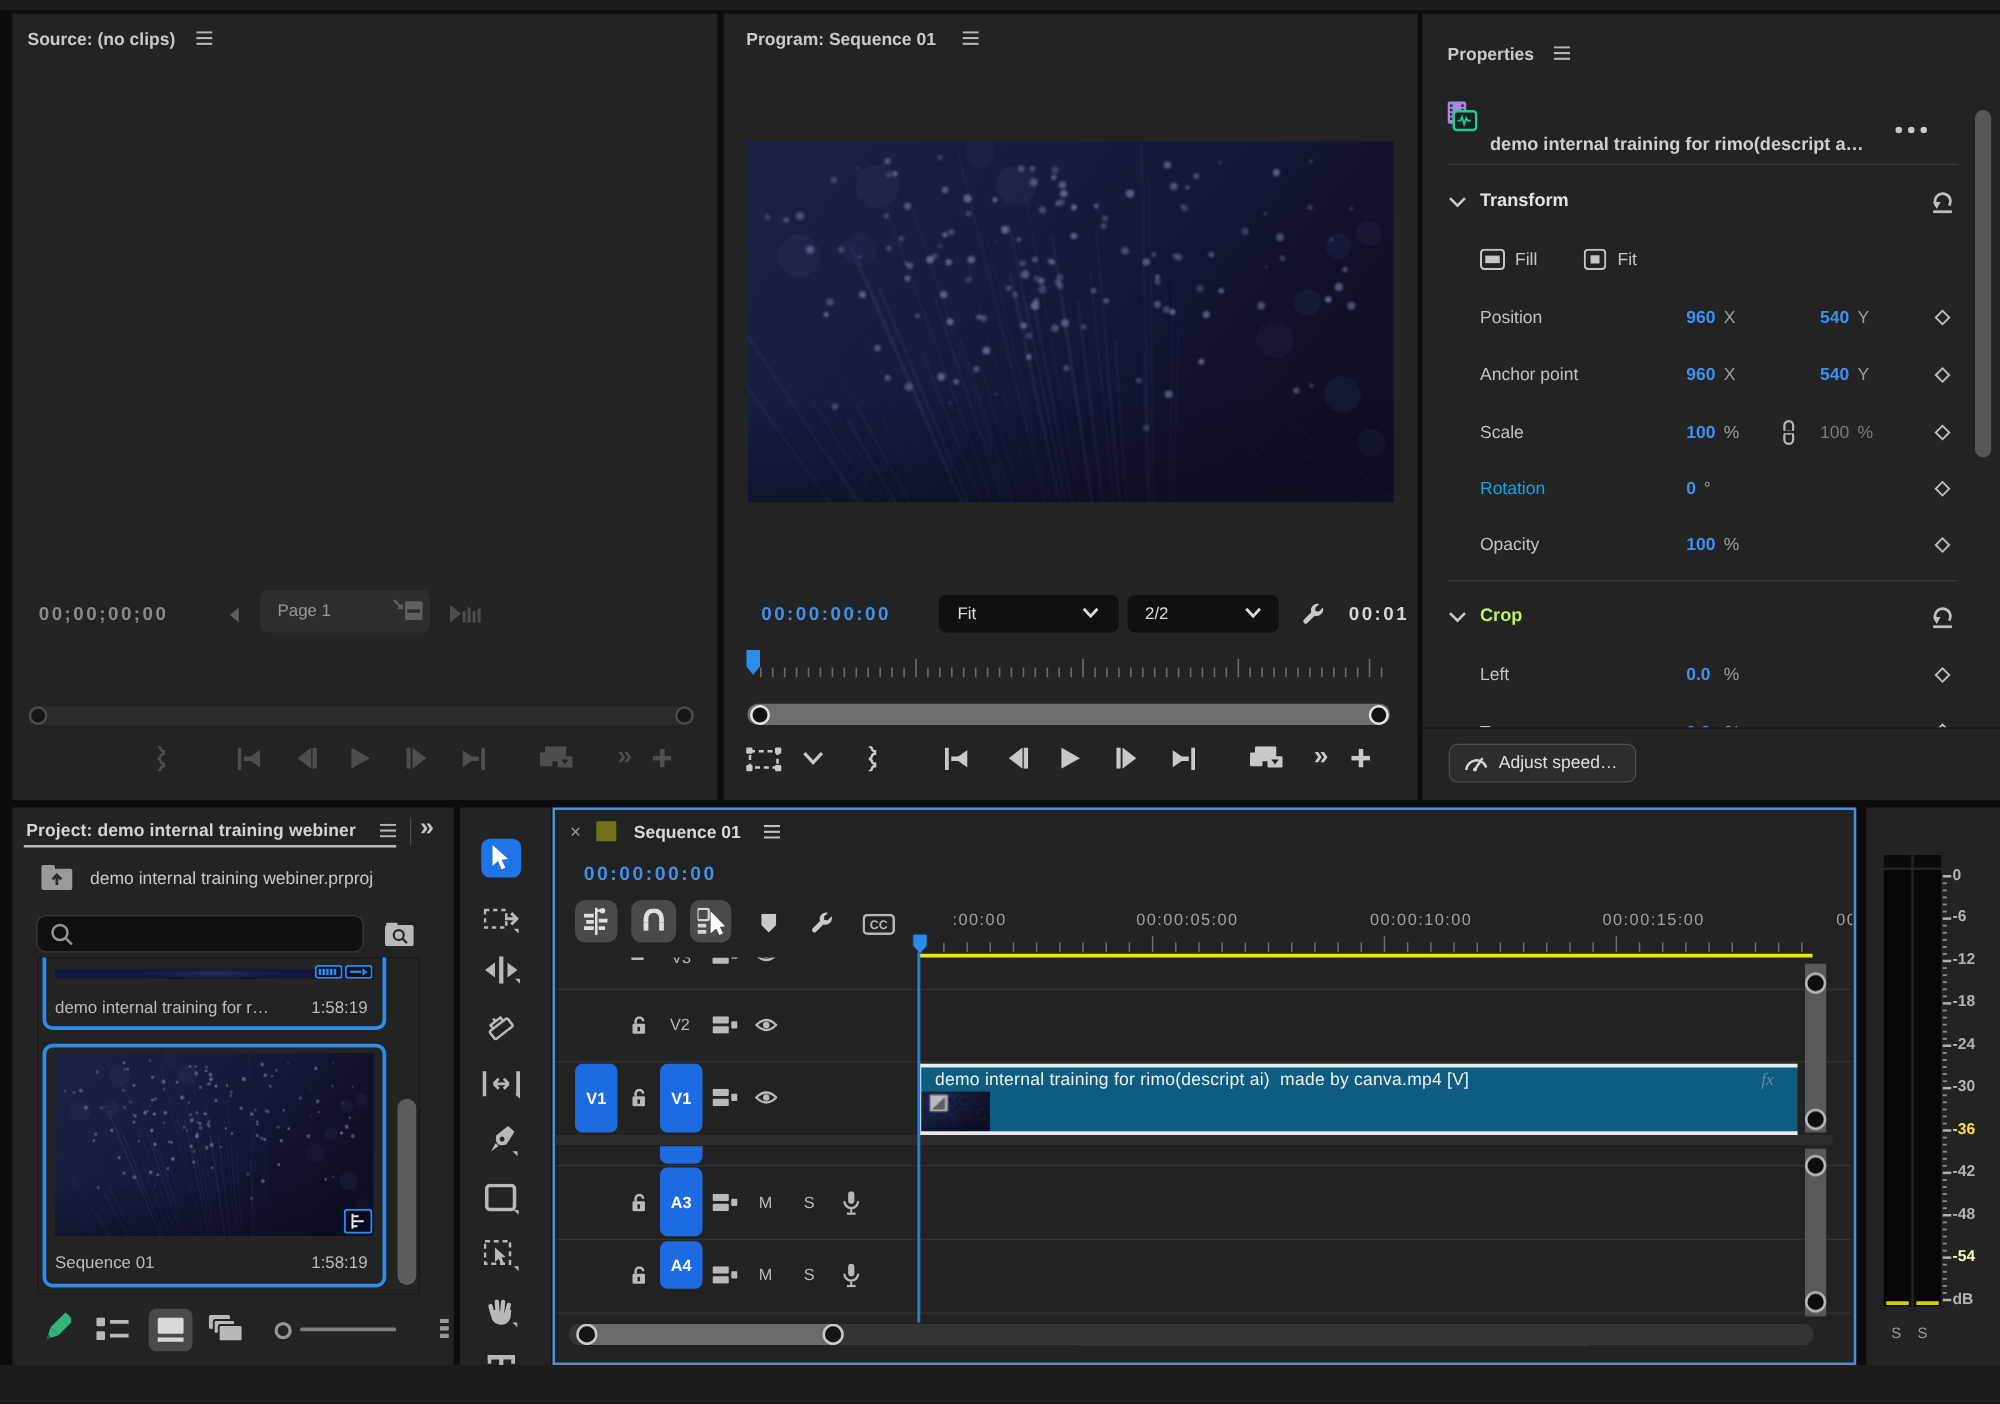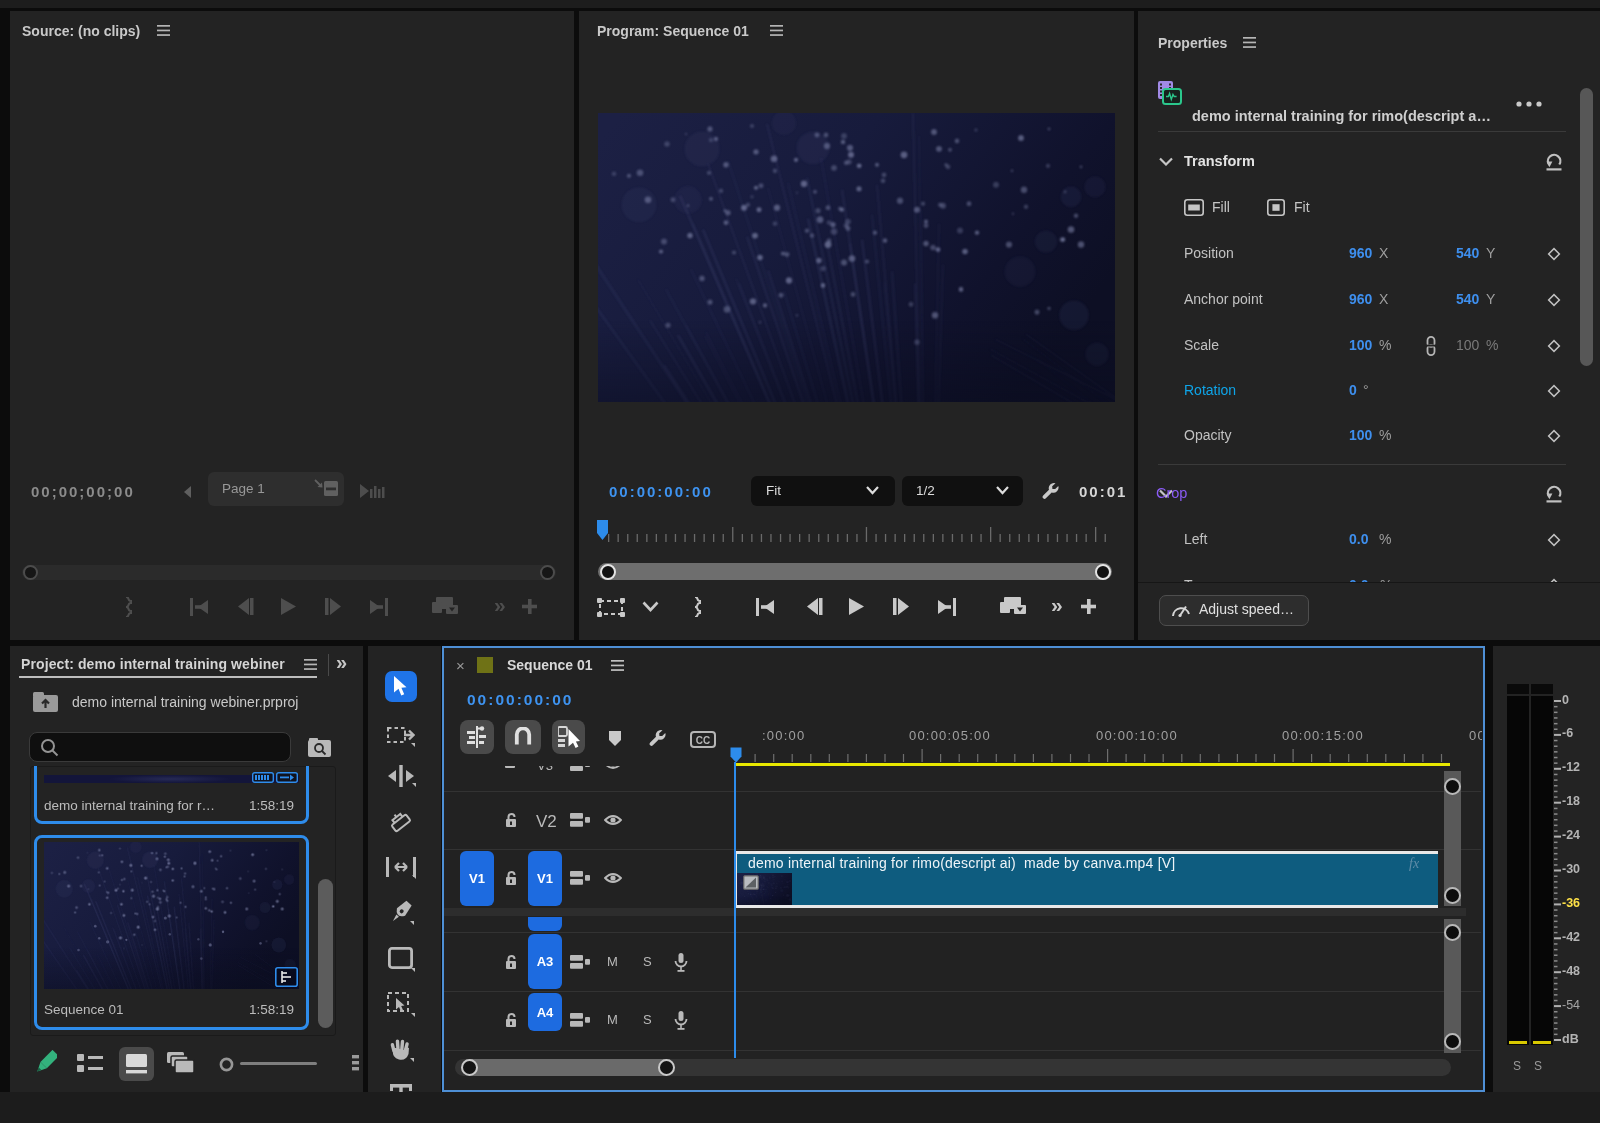--- a/index.html
+++ b/index.html
@@ -328,21 +328,21 @@
 <div style="position:absolute;left:598px;top:113px;width:517px;height:289px;overflow:hidden"><svg width="517" height="289" viewBox="0 0 517 290" preserveAspectRatio="none">
         <use href="#fiber"></use>
       </svg></div>
 <div style="position:absolute;left:609px;top:483px;white-space:nowrap;color:#3e93f0;font-size:15px;font-weight:bold;letter-spacing:2.0px">00:00:00:00</div>
 <div style="position:absolute;left:751px;top:476px;width:144px;height:30px;background:#101010;border-radius:6px"></div>
 <div style="position:absolute;left:766px;top:483px;white-space:nowrap;color:#dcdcdc;font-size:13.5px">Fit</div>
 <svg style="position:absolute;left:866px;top:486px;" width="13" height="9" viewBox="0 0 13 9">
       <path d="M1 1 L6.5 7 L12 1" stroke="#dcdcdc" stroke-width="2.2" fill="none"></path>
     </svg>
 <div style="position:absolute;left:902px;top:476px;width:121px;height:30px;background:#101010;border-radius:6px"></div>
-<div style="position:absolute;left:916px;top:483px;white-space:nowrap;color:#dcdcdc;font-size:13.5px">1/2</div>
+<div style="position:absolute;left:916px;top:483px;white-space:nowrap;color:#dcdcdc;font-size:13.5px">2/2</div>
 <svg style="position:absolute;left:996px;top:486px;" width="13" height="9" viewBox="0 0 13 9">
       <path d="M1 1 L6.5 7 L12 1" stroke="#dcdcdc" stroke-width="2.2" fill="none"></path>
     </svg>
 <svg style="position:absolute;left:1042px;top:481px;" width="19" height="19" viewBox="0 0 19 19">
       <path d="M13.5 2.2 A5.2 5.2 0 0 0 7.0 8.8 L1.2 14.6 A1.9 1.9 0 0 0 3.9 17.3 L9.7 11.5 A5.2 5.2 0 0 0 16.3 5 L13.2 8.1 L10.4 7.9 L10.2 5.2 Z" fill="#c9c9c9"></path>
     </svg>
 <div style="position:absolute;left:1079px;top:483px;width:46px;height:20px;overflow:hidden"><span style="color:#d6d6d6;font-size:15px;font-weight:bold;letter-spacing:2.0px;white-space:nowrap">00:01:5</span></div>
 <svg style="position:absolute;left:608px;top:522px;" width="510" height="20" viewBox="0 0 510 20">
       <rect x="0.0" y="12" width="1.3" height="8" fill="#6a6a6a"></rect>
       <rect x="9.5" y="12" width="1.3" height="8" fill="#6a6a6a"></rect>
@@ -554,21 +554,21 @@
 <div style="position:absolute;left:1184px;top:427px;white-space:nowrap;font-size:14px;color:#c2c2c2">Opacity</div>
     <div style="position:absolute;left:1349px;top:427px;white-space:nowrap;font-size:14px;color:#3e8fee;font-weight:bold">100</div>
     <div style="position:absolute;left:1379px;top:427px;white-space:nowrap;font-size:14px;color:#9e9e9e">%</div>
     <svg style="position:absolute;left:1546px;top:428px;" width="16" height="16" viewBox="0 0 16 16">
       <rect x="4.2" y="4.2" width="7.6" height="7.6" stroke="#c0c0c0" stroke-width="1.5" fill="none" transform="rotate(45 8 8)"></rect>
     </svg>
 <div style="position:absolute;left:1158px;top:464px;width:408px;height:1px;background:#3a3a3a"></div>
 <svg style="position:absolute;left:1159px;top:489px;" width="14" height="9" viewBox="0 0 14 9">
       <path d="M1 1.5 L7 7.5 L13 1.5" stroke="#c6c6c6" stroke-width="2.2" fill="none"></path>
     </svg>
-<div style="position:absolute;left:1156px;top:485px;white-space:nowrap;font-size:14.5px;color:#8b5cf6;font-weight:normal">Crop</div>
+<div style="position:absolute;left:1184px;top:485px;white-space:nowrap;font-size:14.5px;color:#bef264;font-weight:bold">Crop</div>
 <svg style="position:absolute;left:1543px;top:485px;" width="22" height="18" viewBox="0 0 22 18">
       <path d="M16.3 11.5 A6.2 6.2 0 1 0 6.2 11.8" stroke="#c0c0c0" stroke-width="2.2" fill="none"></path>
       <path d="M3.4 8.6 L9.4 8.6 L6.4 14.2 Z" fill="#c0c0c0"></path>
       <rect x="3.5" y="15.3" width="15" height="2.2" fill="#c0c0c0"></rect>
     </svg>
 <div style="position:absolute;left:1184px;top:531px;white-space:nowrap;font-size:14px;color:#c2c2c2">Left</div>
     <div style="position:absolute;left:1349px;top:531px;white-space:nowrap;font-size:14px;color:#3e8fee;font-weight:bold">0.0</div>
     <div style="position:absolute;left:1379px;top:531px;white-space:nowrap;font-size:14px;color:#9e9e9e">%</div>
     <svg style="position:absolute;left:1546px;top:532px;" width="16" height="16" viewBox="0 0 16 16">
       <rect x="4.2" y="4.2" width="7.6" height="7.6" stroke="#c0c0c0" stroke-width="1.5" fill="none" transform="rotate(45 8 8)"></rect>
@@ -877,21 +877,21 @@
         </g>
         <path d="M161 7 Q169 -1 177 7 Q169 15 161 7 Z" stroke="#b9b9b9" stroke-width="1.8" fill="none"></path>
         <circle cx="169" cy="7" r="2.6" fill="#b9b9b9"></circle>
       </svg>
 </div>
 <svg style="position:absolute;left:505px;top:813px;" width="14" height="15" viewBox="0 0 14 15">
       <rect x="1" y="6" width="10" height="8" rx="1" fill="#b9b9b9"></rect>
       <path d="M3.5 6 V4 a3 3 0 0 1 6 0" stroke="#b9b9b9" stroke-width="2" fill="none"></path>
       <rect x="5" y="8.5" width="2" height="3.5" fill="#222"></rect>
     </svg>
-<div style="position:absolute;left:536px;top:812px;white-space:nowrap;font-size:17px;color:#b9b9b9">V2</div>
+<div style="position:absolute;left:536px;top:812px;white-space:nowrap;font-size:13px;color:#b9b9b9">V2</div>
 <svg style="position:absolute;left:570px;top:813px;" width="20" height="14" viewBox="0 0 20 14">
       <g fill="#b9b9b9">
         <rect x="0" y="0" width="13" height="5.7" rx="1"></rect>
         <rect x="0" y="8" width="13" height="5.7" rx="1"></rect>
         <rect x="15" y="4" width="5" height="5.7" rx="1"></rect>
       </g>
     </svg>
 <svg style="position:absolute;left:604px;top:814px;" width="18" height="12" viewBox="0 0 18 12">
       <path d="M1 6 Q9 -2 17 6 Q9 14 1 6 Z" stroke="#b9b9b9" stroke-width="1.8" fill="none"></path>
       <circle cx="9" cy="6" r="2.6" fill="#b9b9b9"></circle>
@@ -990,21 +990,21 @@
 <div style="position:absolute;left:1533px;top:1041px;width:18px;height:3px;background:#d8c800"></div>
 <div style="position:absolute;left:1562px;top:693px;white-space:nowrap;font-size:12.5px;color:#b4b4b4;font-weight:bold">0</div>
 <div style="position:absolute;left:1562px;top:726px;white-space:nowrap;font-size:12.5px;color:#b4b4b4;font-weight:bold">-6</div>
 <div style="position:absolute;left:1562px;top:760px;white-space:nowrap;font-size:12.5px;color:#b4b4b4;font-weight:bold">-12</div>
 <div style="position:absolute;left:1562px;top:794px;white-space:nowrap;font-size:12.5px;color:#b4b4b4;font-weight:bold">-18</div>
 <div style="position:absolute;left:1562px;top:828px;white-space:nowrap;font-size:12.5px;color:#b4b4b4;font-weight:bold">-24</div>
 <div style="position:absolute;left:1562px;top:862px;white-space:nowrap;font-size:12.5px;color:#b4b4b4;font-weight:bold">-30</div>
 <div style="position:absolute;left:1562px;top:896px;white-space:nowrap;font-size:12.5px;color:#fde047;font-weight:bold">-36</div>
 <div style="position:absolute;left:1562px;top:930px;white-space:nowrap;font-size:12.5px;color:#b4b4b4;font-weight:bold">-42</div>
 <div style="position:absolute;left:1562px;top:964px;white-space:nowrap;font-size:12.5px;color:#b4b4b4;font-weight:bold">-48</div>
-<div style="position:absolute;left:1562px;top:998px;white-space:nowrap;font-size:12.5px;color:#a3a3a3;font-weight:normal">-54</div>
+<div style="position:absolute;left:1562px;top:998px;white-space:nowrap;font-size:12.5px;color:#fef9c3;font-weight:bold">-54</div>
 <div style="position:absolute;left:1562px;top:1032px;white-space:nowrap;font-size:12.5px;color:#b4b4b4;font-weight:bold">dB</div>
 <svg style="position:absolute;left:1554px;top:646px;" width="8" height="446" viewBox="0 0 8 446">
       <rect x="0" y="54.0" width="7" height="2" fill="#b0b0b0"></rect>
       <rect x="0" y="59.9" width="3.5" height="1.5" fill="#8a8a8a"></rect>
       <rect x="0" y="65.6" width="3.5" height="1.5" fill="#8a8a8a"></rect>
       <rect x="0" y="71.2" width="3.5" height="1.5" fill="#8a8a8a"></rect>
       <rect x="0" y="76.9" width="3.5" height="1.5" fill="#8a8a8a"></rect>
       <rect x="0" y="82.5" width="3.5" height="1.5" fill="#8a8a8a"></rect>
       <rect x="0" y="87.9" width="7" height="2" fill="#b0b0b0"></rect>
       <rect x="0" y="93.8" width="3.5" height="1.5" fill="#8a8a8a"></rect>

